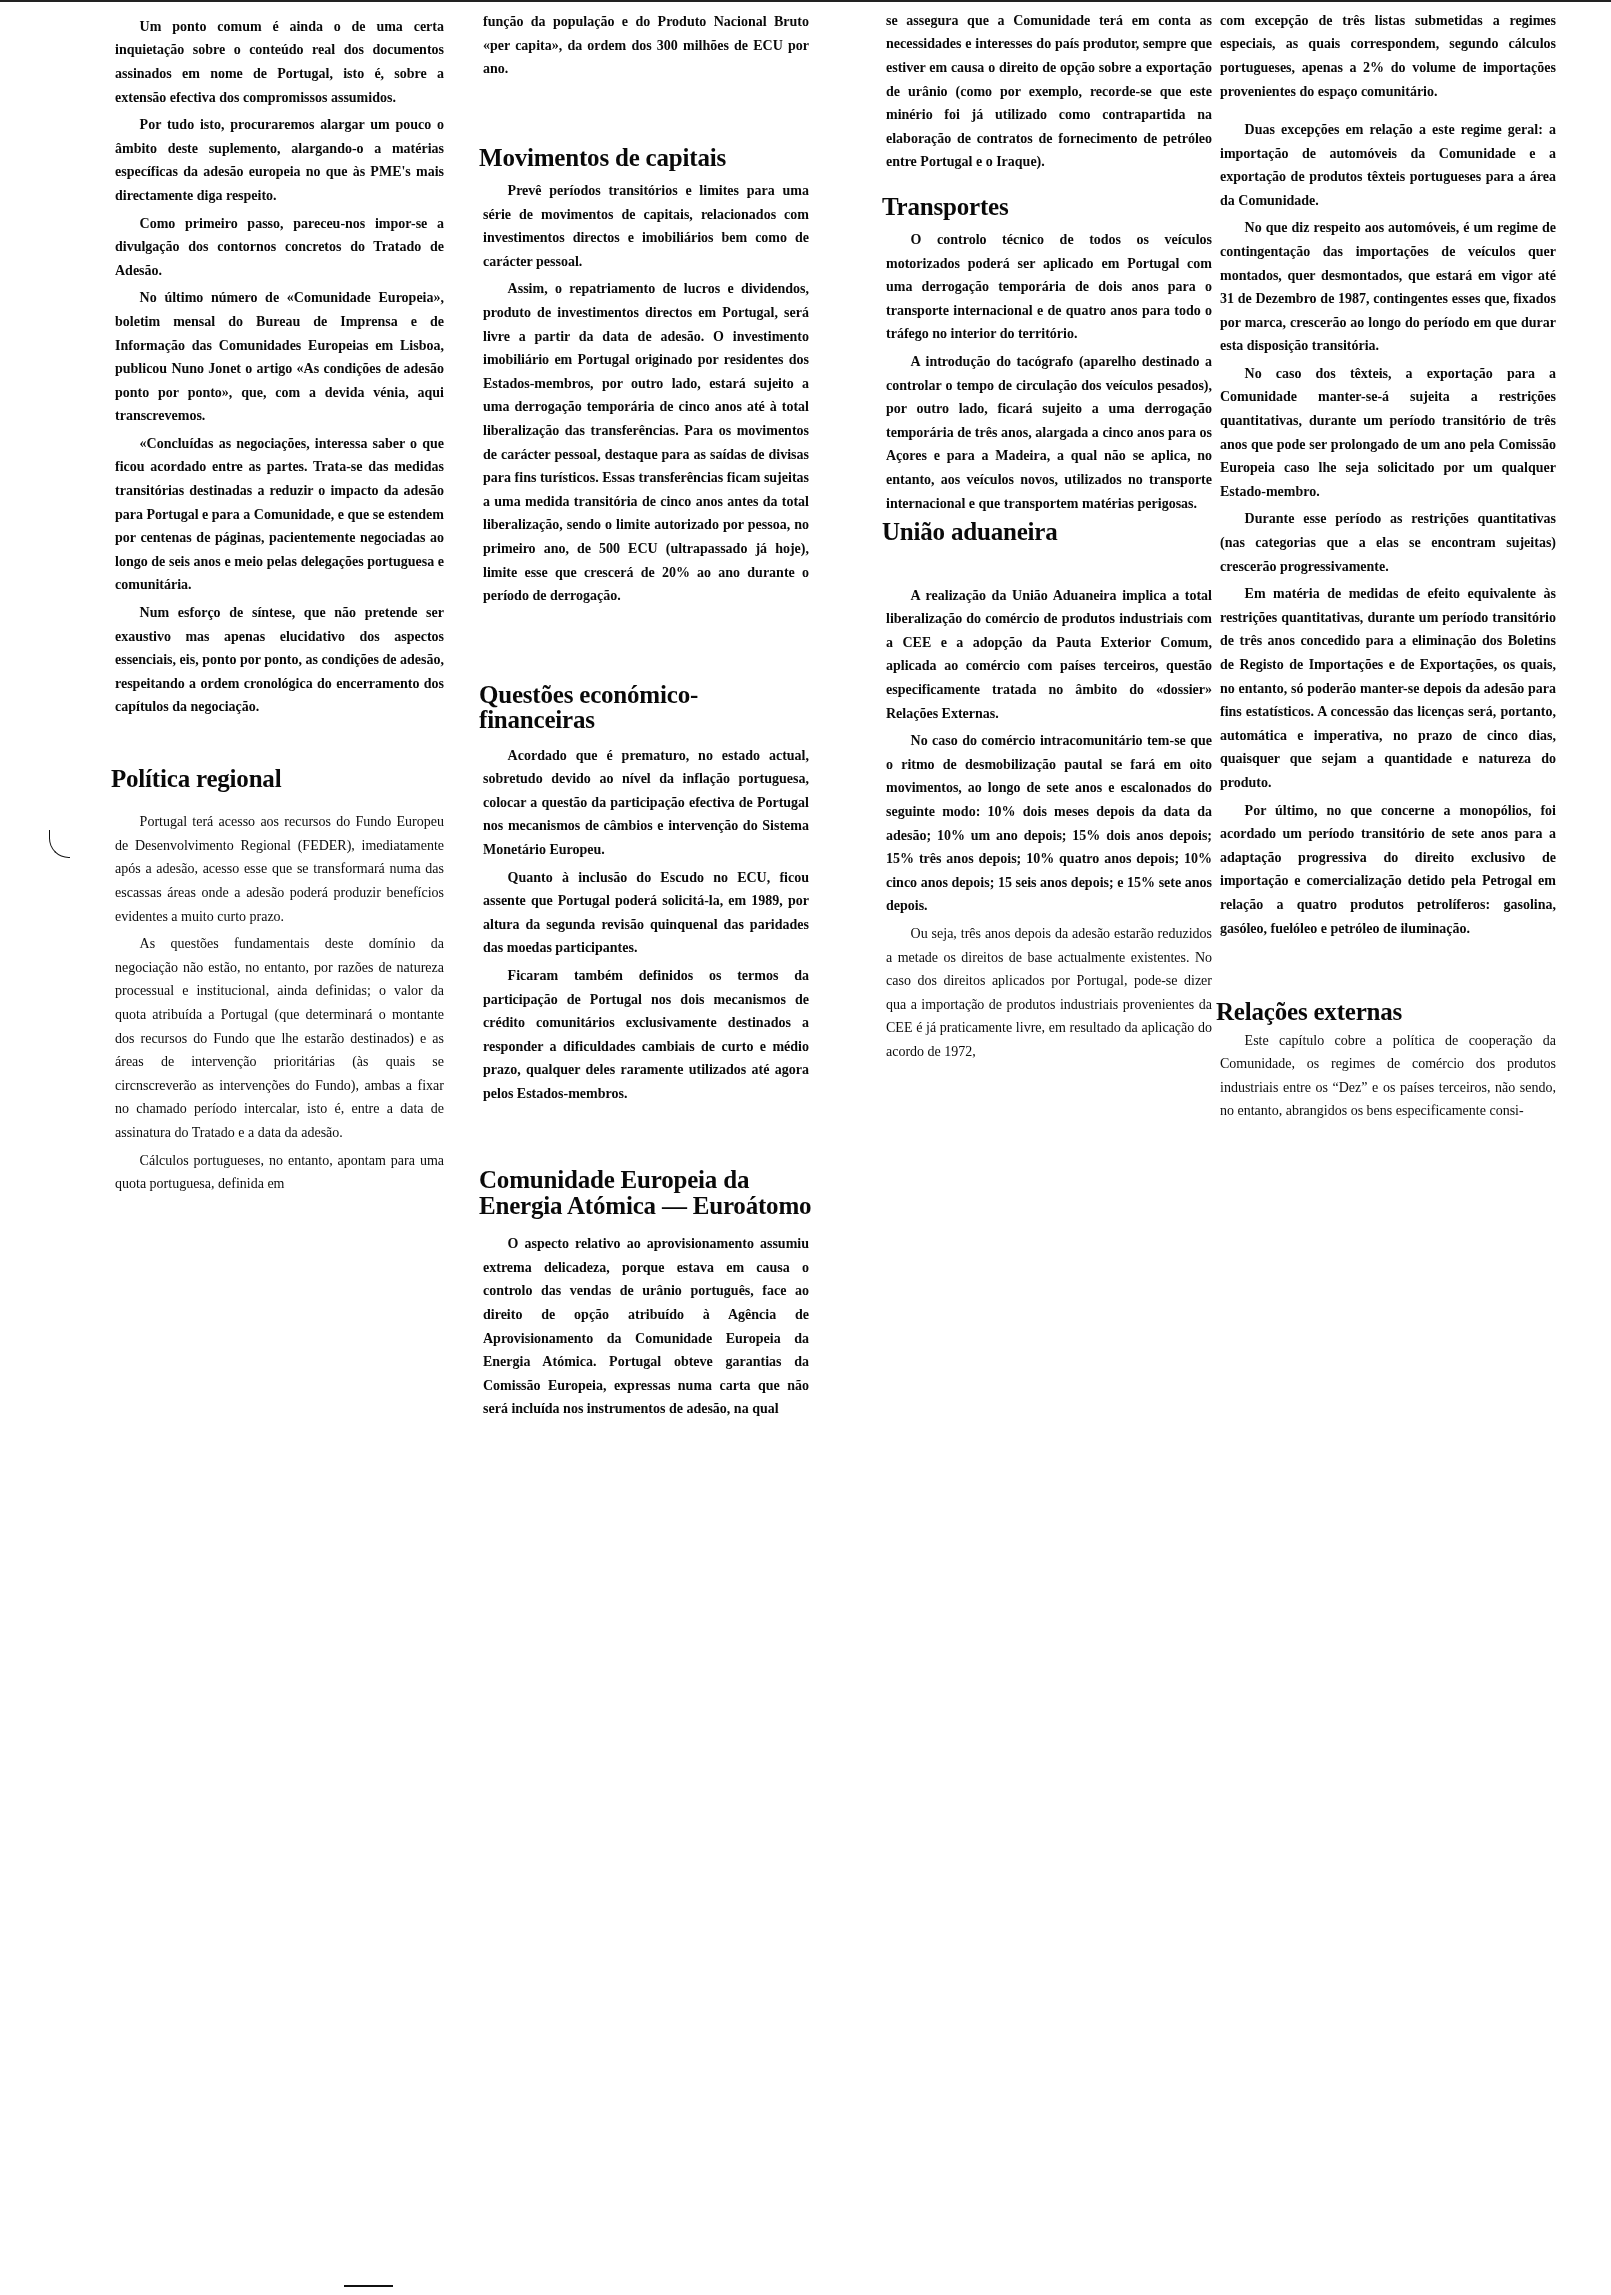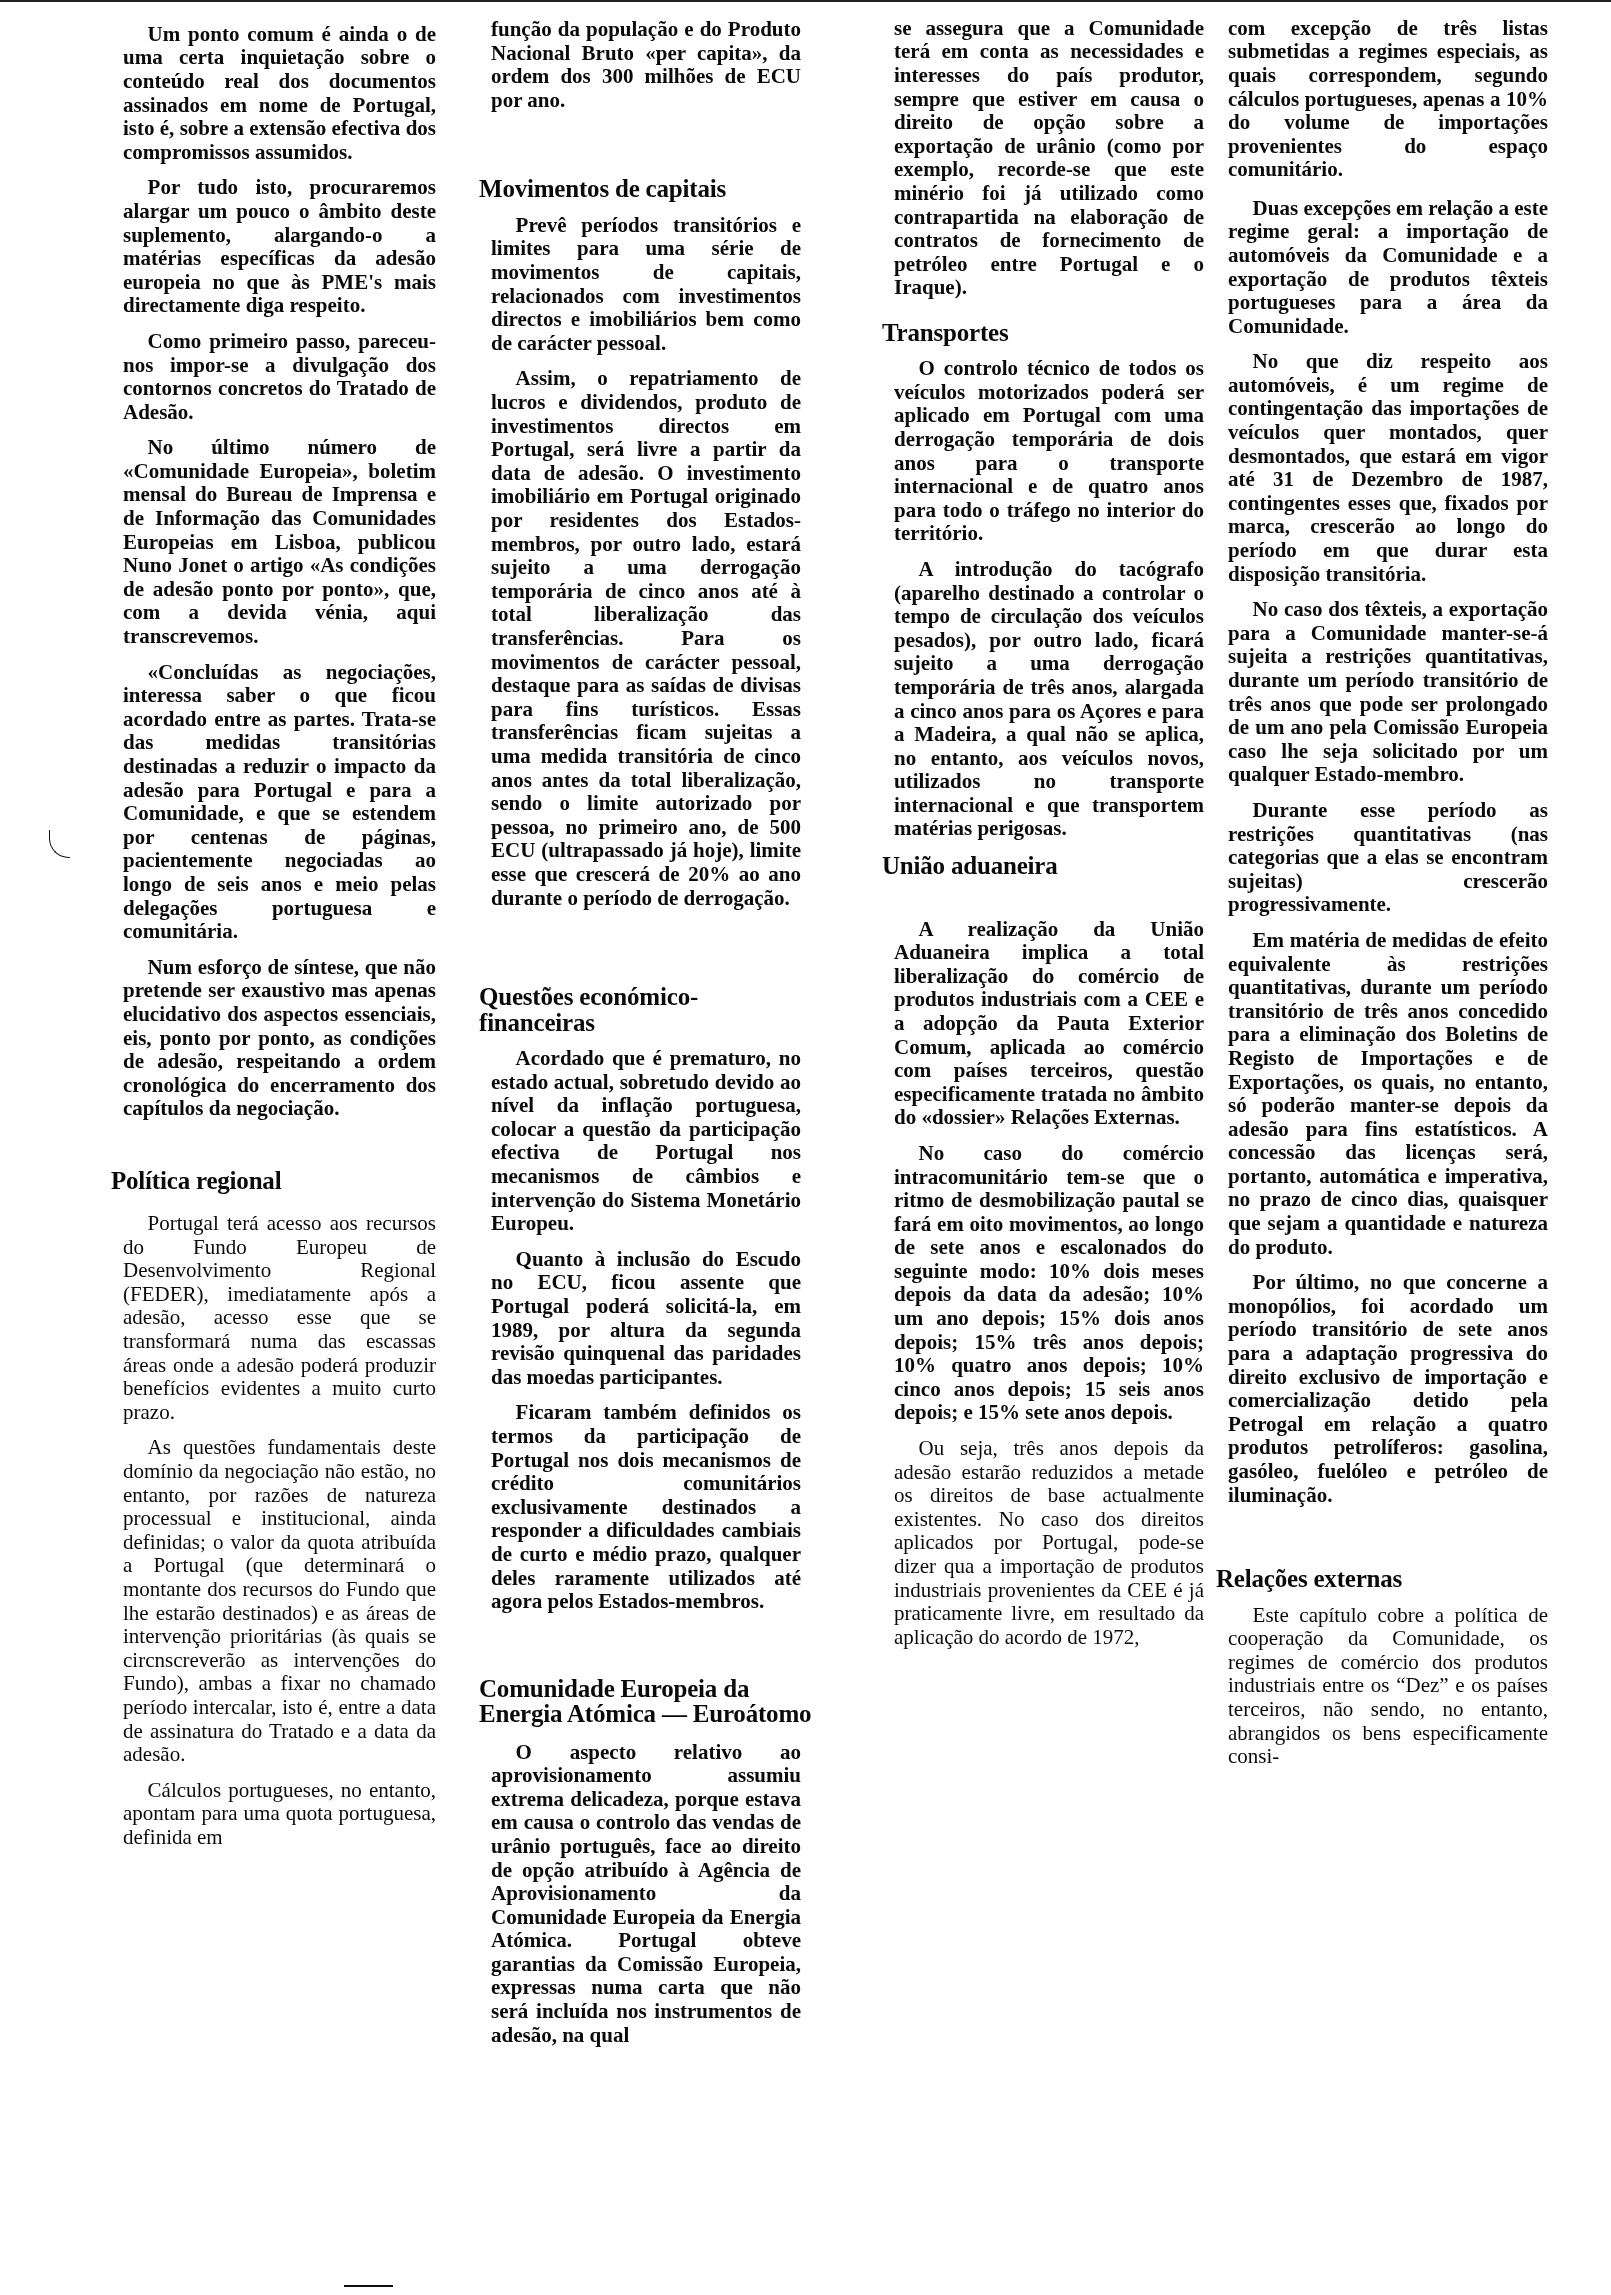--- a/index.html
+++ b/index.html
@@ -3,21 +3,21 @@
 <meta charset="utf-8">
 <style>
   html, body { margin: 0; padding: 0; background: #ffffff; }
   body { width: 1612px; height: 2295px; position: relative; overflow: hidden;
          font-family: "Liberation Serif", "DejaVu Serif", serif; color: #0a0a0a; }
   .col { position: absolute; top: 0; }
   .c1 { left: 111px; width: 337px; }
   .c2 { left: 479px; width: 334px; }
   .c3 { left: 882px; width: 334px; }
   .c4 { left: 1216px; width: 344px; }
-  .p { font-size: 21px; line-height: 23.6px; text-align: justify; margin: 12px; text-indent: 24.6px; font-weight: bold; }
+  .p { font-size: 14px; line-height: 23.6px; text-align: justify; margin: 4px; text-indent: 24.6px; font-weight: bold; }
   .h { font-size: 25px; line-height: 25.5px; font-weight: 900; margin: 0; letter-spacing: -0.2px; }
   .light { font-weight: normal; }
   .rule-top { position: absolute; top: 0; height: 1.5px; background: #222; }
   .rule { position: absolute; height: 1.5px; background: #111; }
   .mark { position: absolute; border: 1.5px solid #111; border-top: none; border-right: none; border-radius: 0 0 0 19.7px; }
 </style>
 </head>
 <body>
 
 <div class="rule-top" style="left:0;width:1612px;"></div>
@@ -53,21 +53,21 @@
   <h3 class="h" style="margin-top:19.7px;margin-bottom:8.8px;">Transportes</h3>
   <p class="p">O controlo técnico de todos os veículos motorizados poderá ser aplicado em Portugal com uma derrogação temporária de dois anos para o transporte internacional e de quatro anos para todo o tráfego no interior do território.</p>
   <p class="p">A introdução do tacógrafo (aparelho destinado a controlar o tempo de circulação dos veículos pesados), por outro lado, ficará sujeito a uma derrogação temporária de três anos, alargada a cinco anos para os Açores e para a Madeira, a qual não se aplica, no entanto, aos veículos novos, utilizados no transporte internacional e que transportem matérias perigosas.</p>
   <h3 class="h" style="margin-bottom:39px;">União aduaneira</h3>
   <p class="p">A realização da União Aduaneira implica a total liberalização do comércio de produtos industriais com a CEE e a adopção da Pauta Exterior Comum, aplicada ao comércio com países terceiros, questão especificamente tratada no âmbito do «dossier» Relações Externas.</p>
   <p class="p">No caso do comércio intracomunitário tem-se que o ritmo de desmobilização pautal se fará em oito movimentos, ao longo de sete anos e escalonados do seguinte modo: 10% dois meses depois da data da adesão; 10% um ano depois; 15% dois anos depois; 15% três anos depois; 10% quatro anos depois; 10% cinco anos depois; 15 seis anos depois; e 15% sete anos depois.</p>
   <p class="p light">Ou seja, três anos depois da adesão estarão reduzidos a metade os direitos de base actualmente existentes. No caso dos direitos aplicados por Portugal, pode-se dizer qua a importação de produtos industriais provenientes da CEE é já praticamente livre, em resultado da aplicação do acordo de 1972,</p>
 </div>
 
 <div class="col c4" style="top:4.9px;">
-  <p class="p" style="text-indent:0">com excepção de três listas submetidas a regimes especiais, as quais correspondem, segundo cálculos portugueses, apenas a 10% do volume de importações provenientes do espaço comunitário.</p>
+  <p class="p" style="text-indent:0">com excepção de três listas submetidas a regimes especiais, as quais correspondem, segundo cálculos portugueses, apenas a 2% do volume de importações provenientes do espaço comunitário.</p>
   <p class="p" style="margin-top:14.7px;">Duas excepções em relação a este regime geral: a importação de automóveis da Comunidade e a exportação de produtos têxteis portugueses para a área da Comunidade.</p>
   <p class="p">No que diz respeito aos automóveis, é um regime de contingentação das importações de veículos quer montados, quer desmontados, que estará em vigor até 31 de Dezembro de 1987, contingentes esses que, fixados por marca, crescerão ao longo do período em que durar esta disposição transitória.</p>
   <p class="p">No caso dos têxteis, a exportação para a Comunidade manter-se-á sujeita a restrições quantitativas, durante um período transitório de três anos que pode ser prolongado de um ano pela Comissão Europeia caso lhe seja solicitado por um qualquer Estado-membro.</p>
   <p class="p">Durante esse período as restrições quantitativas (nas categorias que a elas se encontram sujeitas) crescerão progressivamente.</p>
   <p class="p">Em matéria de medidas de efeito equivalente às restrições quantitativas, durante um período transitório de três anos concedido para a eliminação dos Boletins de Registo de Importações e de Exportações, os quais, no entanto, só poderão manter-se depois da adesão para fins estatísticos. A concessão das licenças será, portanto, automática e imperativa, no prazo de cinco dias, quaisquer que sejam a quantidade e natureza do produto.</p>
   <p class="p">Por último, no que concerne a monopólios, foi acordado um período transitório de sete anos para a adaptação progressiva do direito exclusivo de importação e comercialização detido pela Petrogal em relação a quatro produtos petrolíferos: gasolina, gasóleo, fuelóleo e petróleo de iluminação.</p>
   <h3 class="h" style="margin-top:59px;margin-bottom:2px;">Relações externas</h3>
   <p class="p light">Este capítulo cobre a política de cooperação da Comunidade, os regimes de comércio dos produtos industriais entre os “Dez” e os países terceiros, não sendo, no entanto, abrangidos os bens especificamente consi-</p>
 </div>
 

